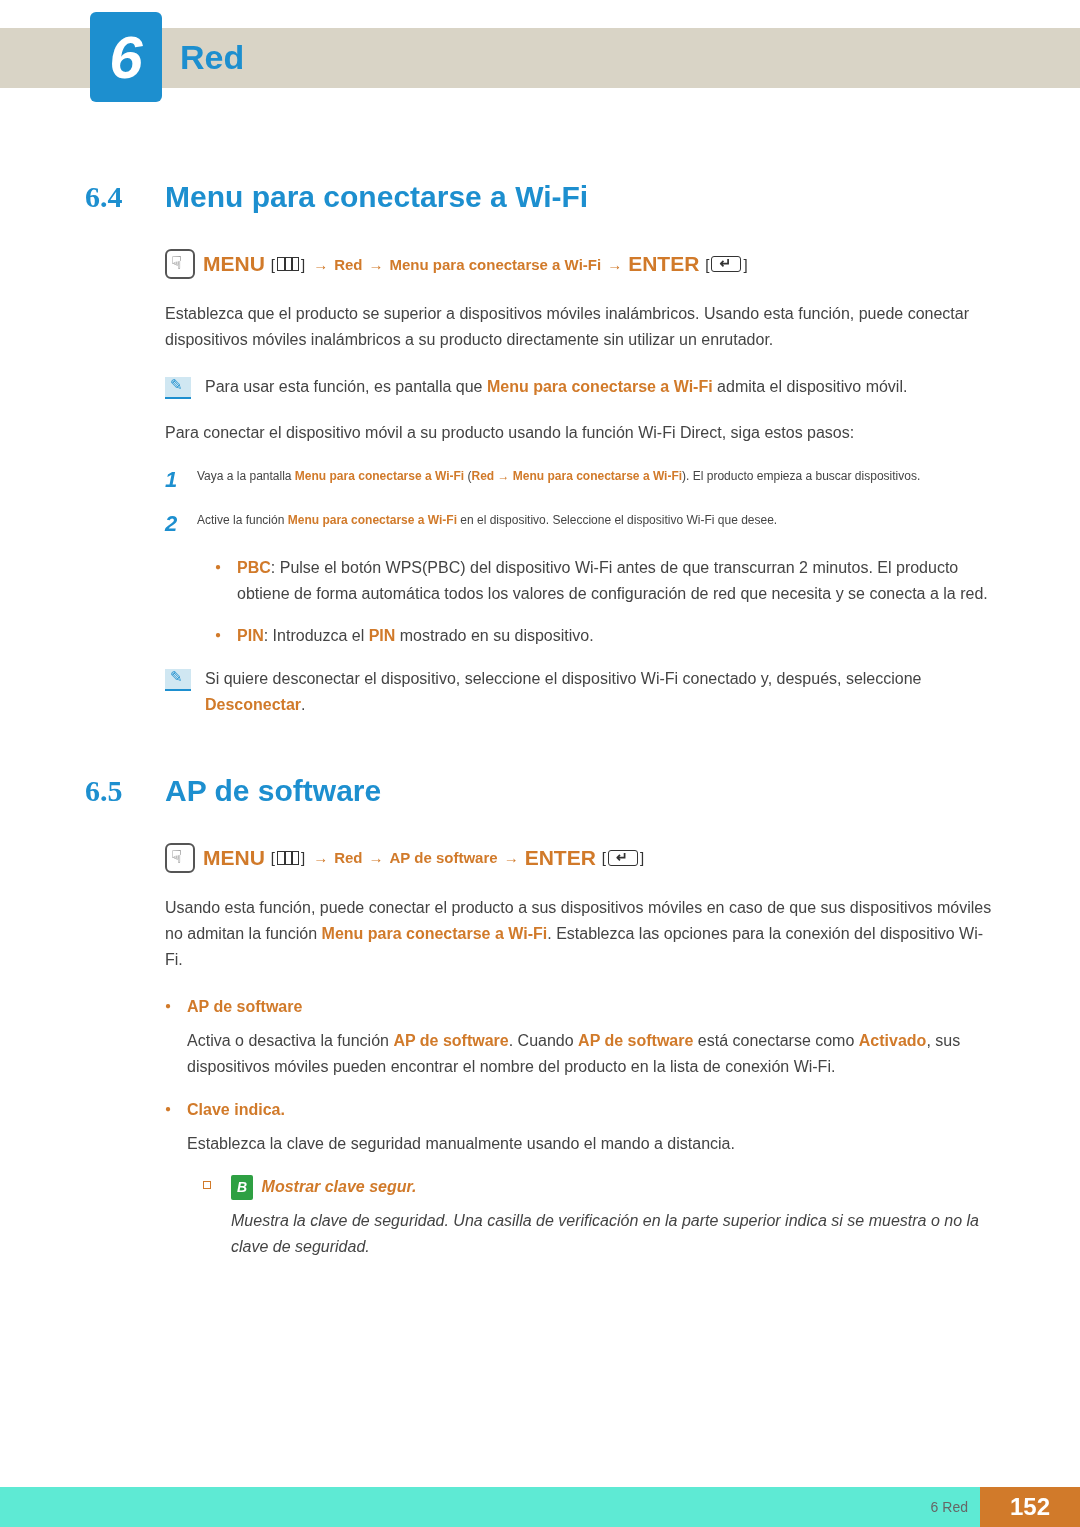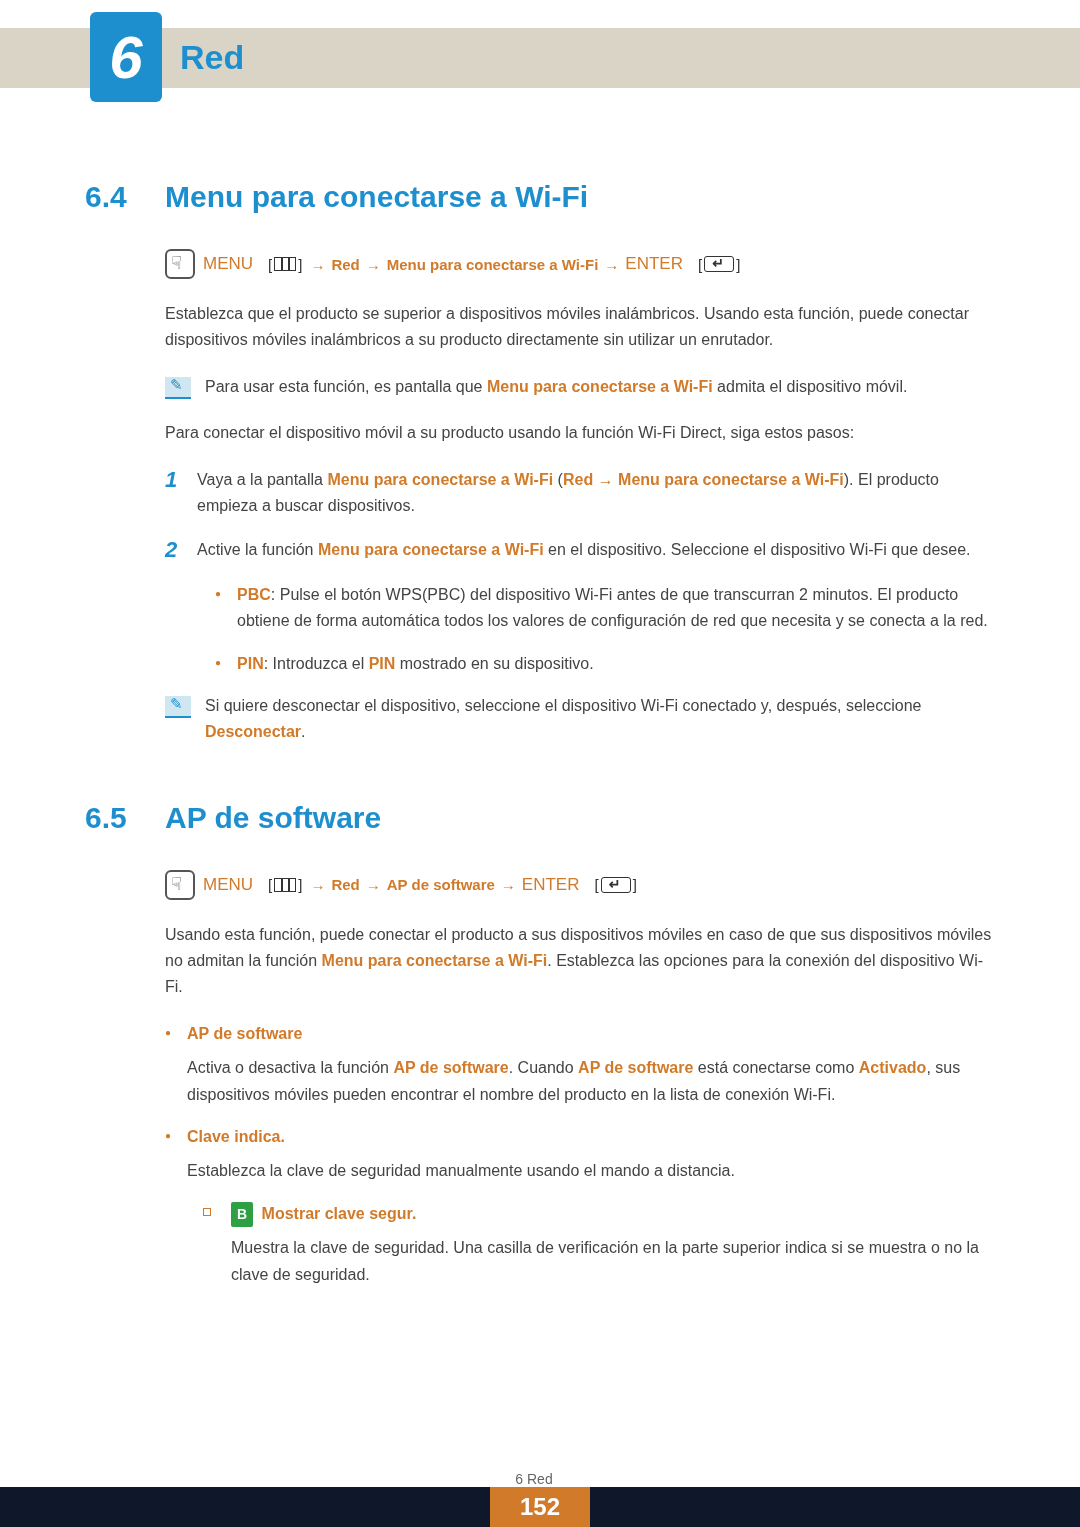--- a/index.html
+++ b/index.html
@@ -3,51 +3,51 @@
 <meta charset="utf-8">
 <style>
 * { margin: 0; padding: 0; box-sizing: border-box; }
 body { font-family: Arial, Helvetica, sans-serif; background: #fff; width: 1080px; height: 1527px; position: relative; color: #333; }
 .top-bar { position: absolute; top: 28px; left: 0; right: 0; height: 60px; background: #d9d4c6; }
 .chapter-badge { position: absolute; top: 12px; left: 90px; width: 72px; height: 90px; background: #1d8fcf; border-radius: 6px; display: flex; align-items: center; justify-content: center; }
 .chapter-badge span { color: #fff; font-size: 60px; font-weight: bold; font-style: italic; }
 .chapter-title { position: absolute; top: 38px; left: 180px; font-size: 34px; color: #1d8fcf; font-weight: bold; }
 .content { position: absolute; top: 180px; left: 85px; right: 85px; }
 .sec-row { display: flex; align-items: baseline; margin-bottom: 35px; }
-.sec-num { color: #1d8fcf; font-size: 30px; font-weight: bold; width: 80px; }
+.sec-num { color: #1d8fcf; font-size: 30px; font-weight: bold; width: 80px; font-family: Liberation Serif, serif; }
 .sec-title { color: #1d8fcf; font-size: 30px; font-weight: bold; }
 .path-row { display: flex; align-items: center; margin-left: 80px; margin-bottom: 22px; }
 .hand-icon { width: 30px; height: 30px; border: 2px solid #555; border-radius: 6px; margin-right: 8px; position: relative; flex-shrink: 0; }
 .hand-icon::after { content: "☟"; position: absolute; top: 1px; left: 4px; font-size: 18px; color: #555; }
-.menu-label { color: #d17a2a; font-weight: normal; font-size: 17px; margin-right: 13px; }
+.menu-label { color: #d17a2a; font-weight: bold; font-size: 21px; margin-right: 4px; }
 .bracket { color: #333; font-size: 15px; margin-right: 2px; margin-left: 2px; }
 .menu-icon { display: inline-block; width: 22px; height: 14px; border: 1.5px solid #333; position: relative; vertical-align: middle; }
 .menu-icon::before { content: ""; position: absolute; left: 6px; top: 0; bottom: 0; width: 1.5px; background: #333; }
 .menu-icon::after { content: ""; position: absolute; left: 13px; top: 0; bottom: 0; width: 1.5px; background: #333; }
 .arrow { color: #d17a2a; font-weight: bold; font-size: 15px; margin: 0 6px; }
 .path-item { color: #d17a2a; font-weight: bold; font-size: 15px; }
 .enter-icon { display: inline-block; width: 30px; height: 16px; border: 1.5px solid #333; border-radius: 3px; position: relative; vertical-align: middle; }
 .enter-icon::after { content: "↵"; position: absolute; top: -2px; left: 7px; font-size: 14px; color: #333; font-weight: bold; }
 .body-text { margin-left: 80px; font-size: 16px; line-height: 1.65; color: #444; margin-bottom: 20px; }
 .note-row { display: flex; margin-left: 80px; margin-bottom: 20px; }
 .note-icon { width: 26px; height: 22px; background: #d0e7f2; border-bottom: 2px solid #1d8fcf; margin-right: 14px; margin-top: 3px; flex-shrink: 0; position: relative; }
 .note-icon::after { content: "✎"; position: absolute; top: -1px; left: 5px; font-size: 15px; color: #1d8fcf; }
 .note-text { font-size: 16px; line-height: 1.65; color: #444; }
 .hl { color: #d17a2a; font-weight: bold; }
 .step-row { display: flex; margin-left: 80px; margin-bottom: 18px; }
 .step-num { color: #1d8fcf; font-size: 22px; font-style: italic; font-weight: bold; width: 32px; flex-shrink: 0; }
-.step-text { font-size: 16px; line-height: 1.65; color: #444; }
+.step-text { font-size: 12px; line-height: 1.65; color: #444; }
 .bullet-row { display: flex; margin-left: 130px; margin-bottom: 16px; }
 .bullet { color: #d17a2a; font-size: 10px; margin-right: 16px; margin-top: 6px; flex-shrink: 0; }
 .bullet-text { font-size: 16px; line-height: 1.65; color: #444; }
 .sub-bullet-row { display: flex; margin-left: 160px; margin-bottom: 16px; }
 .square-bullet { width: 8px; height: 8px; border: 1.5px solid #d17a2a; margin-right: 20px; margin-top: 7px; flex-shrink: 0; }
 .b-badge { display: inline-block; background: #2ea043; color: #fff; font-weight: bold; font-size: 14px; padding: 1px 6px; border-radius: 2px; margin-right: 4px; }
 .section-gap { margin-top: 55px; align-items: flex-end; }
-.footer { position: absolute; bottom: 0; left: 0; right: 0; height: 40px; background: #0f172a; display: flex; align-items: center; justify-content: flex-end; padding-right: 0; flex-direction: column; }
+.footer { position: absolute; bottom: 0; left: 0; right: 0; height: 40px; background: #5eead4; display: flex; align-items: center; justify-content: flex-end; padding-right: 0; }
 .footer-label { color: #666; font-size: 14px; margin-right: 12px; }
 .page-num { background: #d17a2a; color: #fff; font-size: 24px; font-weight: bold; padding: 6px 30px; }
 </style>
 </head>
 <body>
 
 <div class="top-bar"></div>
 <div class="chapter-badge">
   <span>6</span>
 </div>
@@ -158,21 +158,21 @@
   </div>
 
   <div class="bullet-row" style="margin-left:80px;">
     <div class="bullet">●</div>
     <div class="bullet-text">
       <div class="hl" style="margin-bottom:8px;">Clave indica.</div>
       <span>Establezca la clave de seguridad manualmente usando el mando a distancia.</span>
     </div>
   </div>
 
-  <div class="sub-bullet-row" style="margin-left:118px;">
+  <div class="sub-bullet-row" style="margin-left:118px;font-style:italic;">
     <div class="square-bullet"></div>
     <div class="bullet-text">
       <div style="margin-bottom:8px;">
         <span class="b-badge">B</span>
         <span class="hl">Mostrar clave segur.</span>
       </div>
       <span>Muestra la clave de seguridad. Una casilla de verificación en la parte superior indica si se muestra o no la clave de seguridad.</span>
     </div>
   </div>
 

